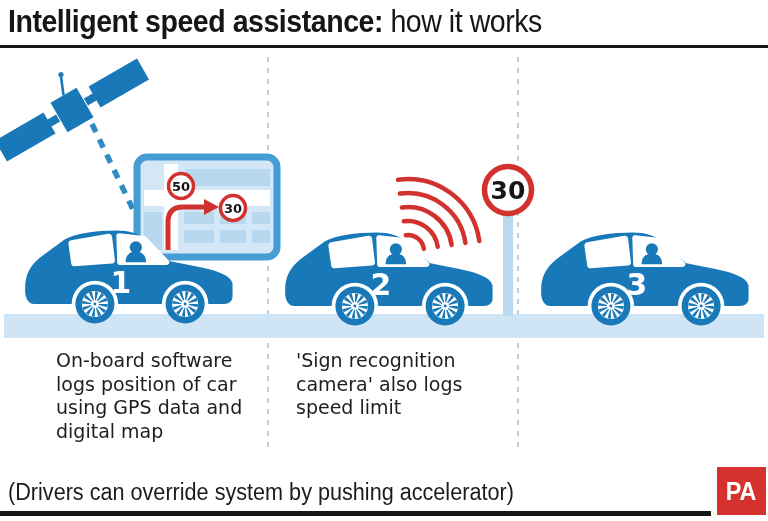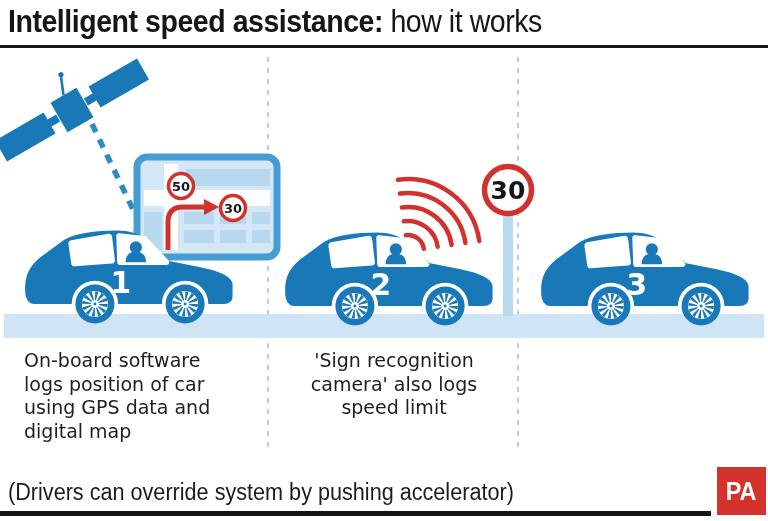--- a/index.html
+++ b/index.html
@@ -8,22 +8,22 @@
   .title{position:absolute;top:4px;left:8px;font-family:"Liberation Sans",sans-serif;
          font-size:31px;white-space:nowrap;transform:scaleX(0.92);transform-origin:left center;
          color:#161616;letter-spacing:-0.5px;}
   .title .t-bold{font-weight:bold;}
   .title .t-reg{font-weight:normal;}
   .title-rule{position:absolute;top:45px;left:0;width:768px;height:3px;background:#161616;}
   .illustration{position:absolute;top:0;left:0;width:768px;height:521px;}
   .captions{position:absolute;top:349px;left:0;width:768px;display:flex;}
   .caption{font-size:19px;line-height:1.24;color:#1e1e1e;}
   .cap1{width:268px;box-sizing:border-box;padding-left:24px;}
-  .cap1 .caption{max-width:212px;}
-  .cap2{width:250px;box-sizing:border-box;padding-left:28px;text-align:center;}
+  .cap1 .caption{max-width:212px;margin-left:32px;}
+  .cap2{width:250px;box-sizing:border-box;padding-left:28px;}
   .cap2 .caption{max-width:196px;}
   .cap3{width:250px;box-sizing:border-box;padding-left:12px;}
   .cap3 .caption{max-width:242px;}
   .footer-note{position:absolute;left:8px;top:479px;font-family:"Liberation Sans",sans-serif;
                font-size:23px;color:#1b1b1b;white-space:nowrap;transform:scaleX(0.94);
                transform-origin:left center;}
   .footer-bar{position:absolute;left:0;top:511px;width:711px;height:5px;background:#161616;}
   .pa-logo{position:absolute;left:717px;top:467px;width:49px;height:48px;background:#d5312d;
            display:flex;align-items:center;justify-content:center;}
   .pa-logo span{color:#fff;font-family:"Liberation Sans",sans-serif;font-weight:bold;

